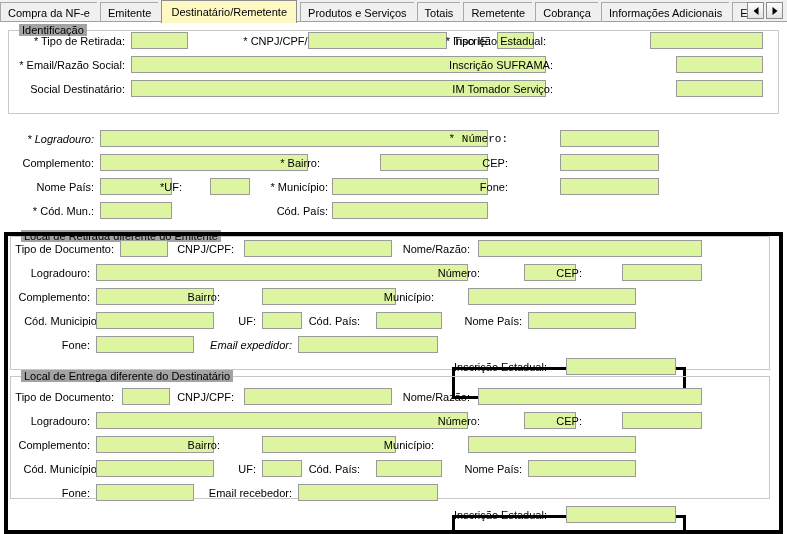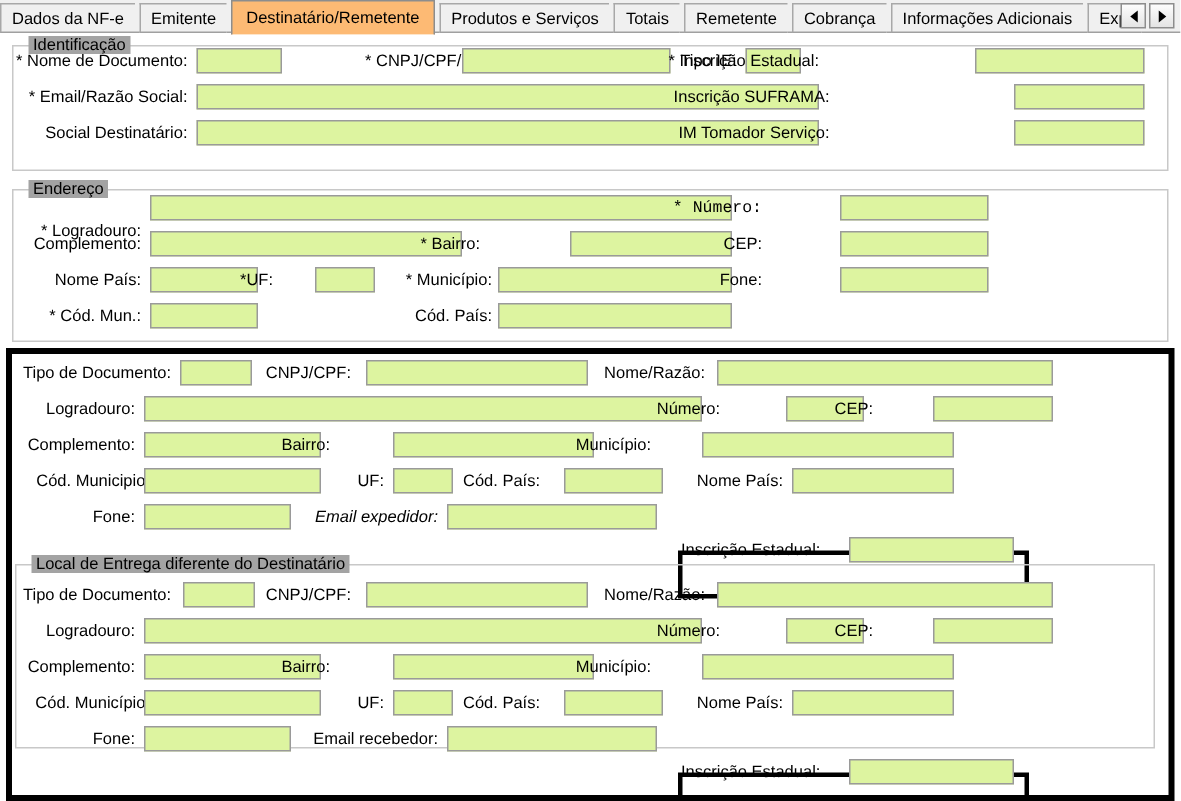--- a/index.html
+++ b/index.html
@@ -29,21 +29,21 @@
     border:1px solid #a8a8a8;
     border-bottom:1px solid #a0a0a0;
     border-right:none;
     box-sizing:border-box;
     margin-top:2px;
     color:#000;
   }
   .tab:first-child{border-left:1px solid #a8a8a8;}
   .tab.active{
     height:24px;line-height:22px;margin-top:0;
-    background:#fdba74;
+    background:#fef9c3;
     border:1px solid #8d8d8d;
     border-bottom:1px solid #ffffff;
     position:relative;z-index:5;
     padding:0 9px;
   }
   .tab.last{border-right:1px solid #a8a8a8;}
   .tabclip{
     position:absolute;left:0;top:0;width:761px;height:23px;overflow:hidden;
   }
   .spin{
@@ -94,21 +94,21 @@
   .hl-outer{position:absolute;border:4px solid #000;box-sizing:border-box;background:transparent;pointer-events:none;}
 </style>
 </head>
 <body>
 
 <div id="app">
 
   <div class="tabstrip">
     <div class="tabclip">
       <div class="tabs">
-        <div class="tab">Dados da NF-e</div>
+        <div class="tab">Compra da NF-e</div>
         <div class="tab">Emitente</div>
         <div class="tab active">Destinatário/Remetente</div>
         <div class="tab">Produtos e Serviços</div>
         <div class="tab">Totais</div>
         <div class="tab">Remetente</div>
         <div class="tab">Cobrança</div>
         <div class="tab">Informações Adicionais</div>
         <div class="tab last">Exportação e Compra</div>
       </div>
     </div>
@@ -119,21 +119,21 @@
       <i></i>
     </div>
   </div>
 
   <div class="page">
 
     <div class="grp" style="left:8px;top:8px;width:771px;height:84px;">
       <div class="cap">Identificação</div>
     </div>
 
-    <div class="lbl" style="left:8px;top:13px;width:117px;">* Nome de Documento:</div>
+    <div class="lbl" style="left:8px;top:13px;width:117px;">* Tipo de Retirada:</div>
     <div class="fld" style="left:131px;top:10px;width:57px;"></div>
 
     <div class="lbl" style="left:188px;top:13px;width:188px;">* CNPJ/CPF/IdEstrangeiro:</div>
     <div class="fld" style="left:308px;top:10px;width:139px;"></div>
 
     <div class="lbl" style="left:400px;top:13px;width:91px;">Tipo IE:</div>
     <div class="fld" style="left:497px;top:10px;width:37px;"></div>
 
     <div class="lbl" style="left:441px;top:13px;width:105px;">* Inscrição Estadual:</div>
     <div class="fld" style="left:650px;top:10px;width:113px;"></div>
@@ -143,25 +143,22 @@
 
     <div class="lbl" style="left:447px;top:37px;width:106px;">Inscrição SUFRAMA:</div>
     <div class="fld" style="left:676px;top:34px;width:87px;"></div>
 
     <div class="lbl" style="left:8px;top:61px;width:117px;">Social Destinatário:</div>
     <div class="fld" style="left:131px;top:58px;width:415px;"></div>
 
     <div class="lbl" style="left:447px;top:61px;width:106px;">IM Tomador Serviço:</div>
     <div class="fld" style="left:676px;top:58px;width:87px;"></div>
 
-    <div class="grp" style="left:8px;top:104px;width:771px;height:102px;">
-      <div class="cap">Endereço</div>
-    </div>
-
-    <div class="lbl" style="left:8px;top:126px;width:86px;">* Logradouro:</div>
+
+    <div class="lbl" style="left:8px;top:111px;width:86px;font-style:italic;">* Logradouro:</div>
     <div class="fld" style="left:100px;top:108px;width:388px;"></div>
 
     <div class="lbl" style="left:440px;top:111px;width:68px;font-family:Liberation Mono, monospace;">* Número:</div>
     <div class="fld" style="left:560px;top:108px;width:99px;"></div>
 
     <div class="lbl" style="left:8px;top:135px;width:86px;">Complemento:</div>
     <div class="fld" style="left:100px;top:132px;width:208px;"></div>
 
     <div class="lbl" style="left:258px;top:135px;width:62px;">* Bairro:</div>
     <div class="fld" style="left:380px;top:132px;width:108px;"></div>
@@ -180,20 +177,23 @@
 
     <div class="lbl" style="left:440px;top:159px;width:68px;">Fone:</div>
     <div class="fld" style="left:560px;top:156px;width:99px;"></div>
 
     <div class="lbl" style="left:8px;top:183px;width:86px;">* Cód. Mun.:</div>
     <div class="fld" style="left:100px;top:180px;width:72px;"></div>
 
     <div class="lbl" style="left:200px;top:183px;width:128px;">Cód. País:</div>
     <div class="fld" style="left:332px;top:180px;width:156px;"></div>
 
+    <div class="grp" style="left:10px;top:214px;width:760px;height:134px;">
+      <div class="cap">Local de Retirada diferente do Emitente</div>
+    </div>
 
     <div class="lbl" style="left:8px;top:221px;width:106px;">Tipo de Documento:</div>
     <div class="fld" style="left:120px;top:218px;width:48px;"></div>
 
     <div class="lbl" style="left:146px;top:221px;width:88px;">CNPJ/CPF:</div>
     <div class="fld" style="left:244px;top:218px;width:148px;"></div>
 
     <div class="lbl" style="left:380px;top:221px;width:90px;">Nome/Razão:</div>
     <div class="fld" style="left:478px;top:218px;width:224px;"></div>
 

